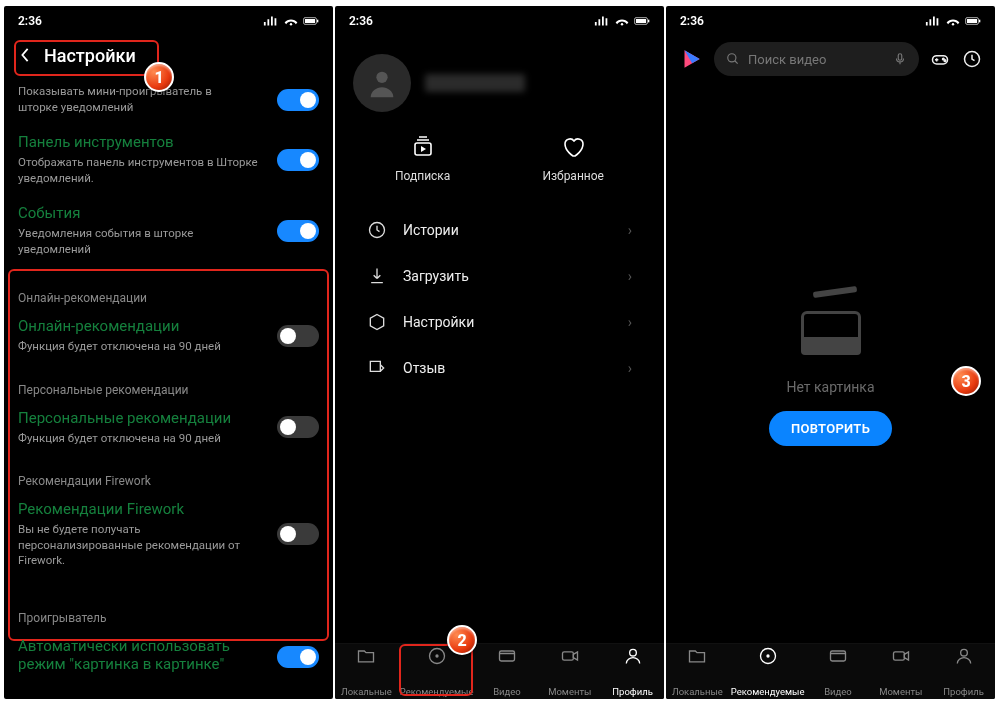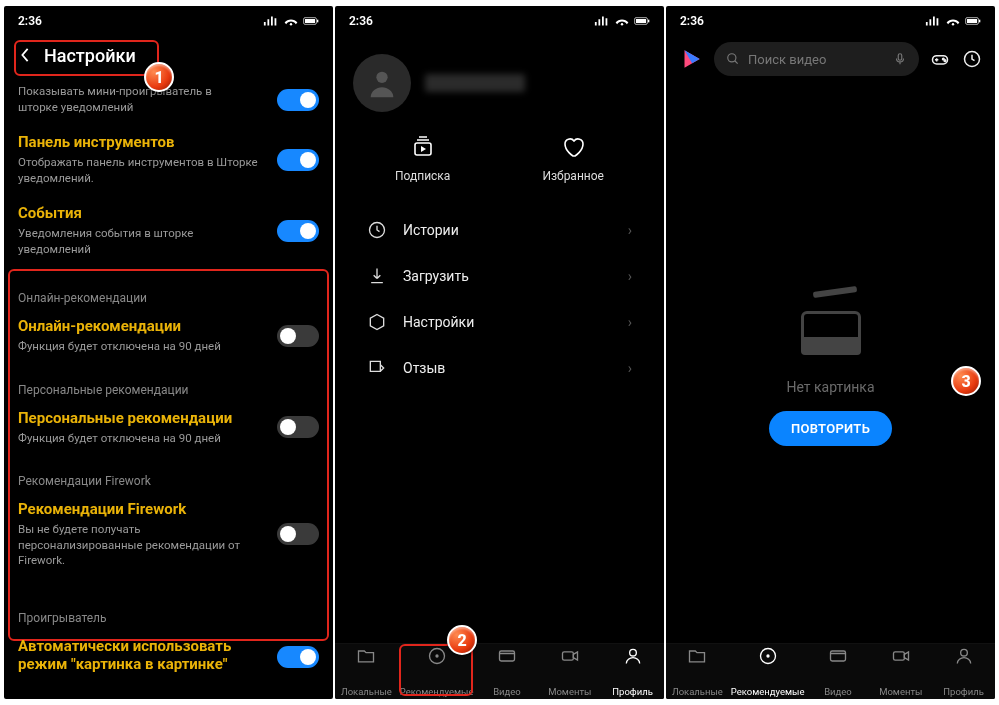--- a/index.html
+++ b/index.html
@@ -10,21 +10,21 @@
   .statusbar svg { width: 16px; height: 12px; fill: #fff; }
 
   
   .s1-header { display: flex; align-items: center; gap: 8px; padding: 8px 10px 10px; }
   .s1-header .back { width: 22px; height: 22px; display:flex; align-items:center; justify-content:center; }
   .s1-header .title { font-size: 18px; font-weight: 500; }
 
   .s1-body { flex: 1; overflow: hidden; padding: 0 14px; font-size: 13px; color: #eee; }
   .setting { padding: 8px 0 10px; position: relative; }
   .setting .row { display: flex; justify-content: space-between; align-items: center; gap: 10px; }
-  .setting .st-title { font-size: 15px; font-weight: 700; color: #eab308; margin-bottom: 4px; }
+  .setting .st-title { font-size: 15px; font-weight: 400; color: #15803d; margin-bottom: 4px; }
   .setting .st-desc { font-size: 11.5px; color: #9a9a9a; line-height: 1.35; max-width: 250px; }
   .sec-head { font-size: 12px; color: #888; padding: 18px 0 4px; }
 
   .toggle { width: 42px; height: 22px; border-radius: 11px; position: relative; flex: 0 0 42px; }
   .toggle.on { background: #1788ff; }
   .toggle.off { background: #3a3a3a; }
   .toggle .knob { position: absolute; width: 16px; height: 16px; border-radius: 50%; background: #fff; top: 3px; }
   .toggle.on .knob { right: 3px; }
   .toggle.off .knob { left: 3px; }
 

